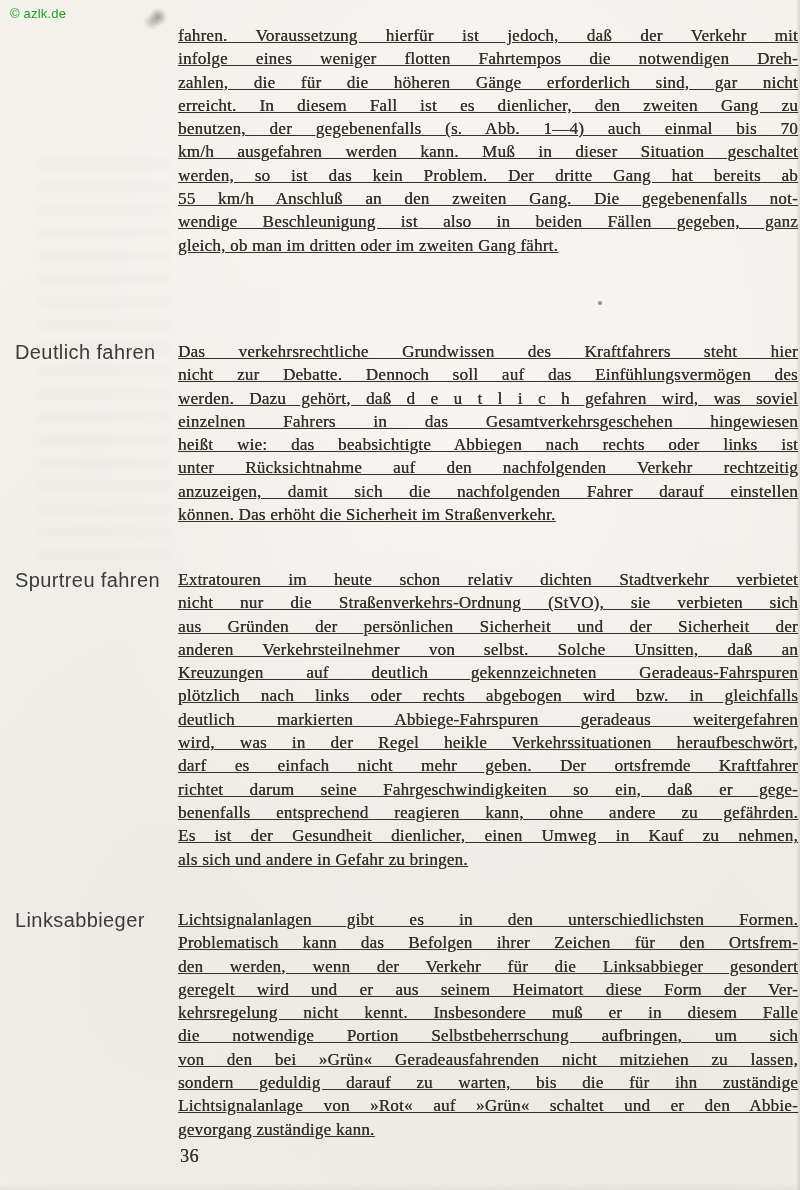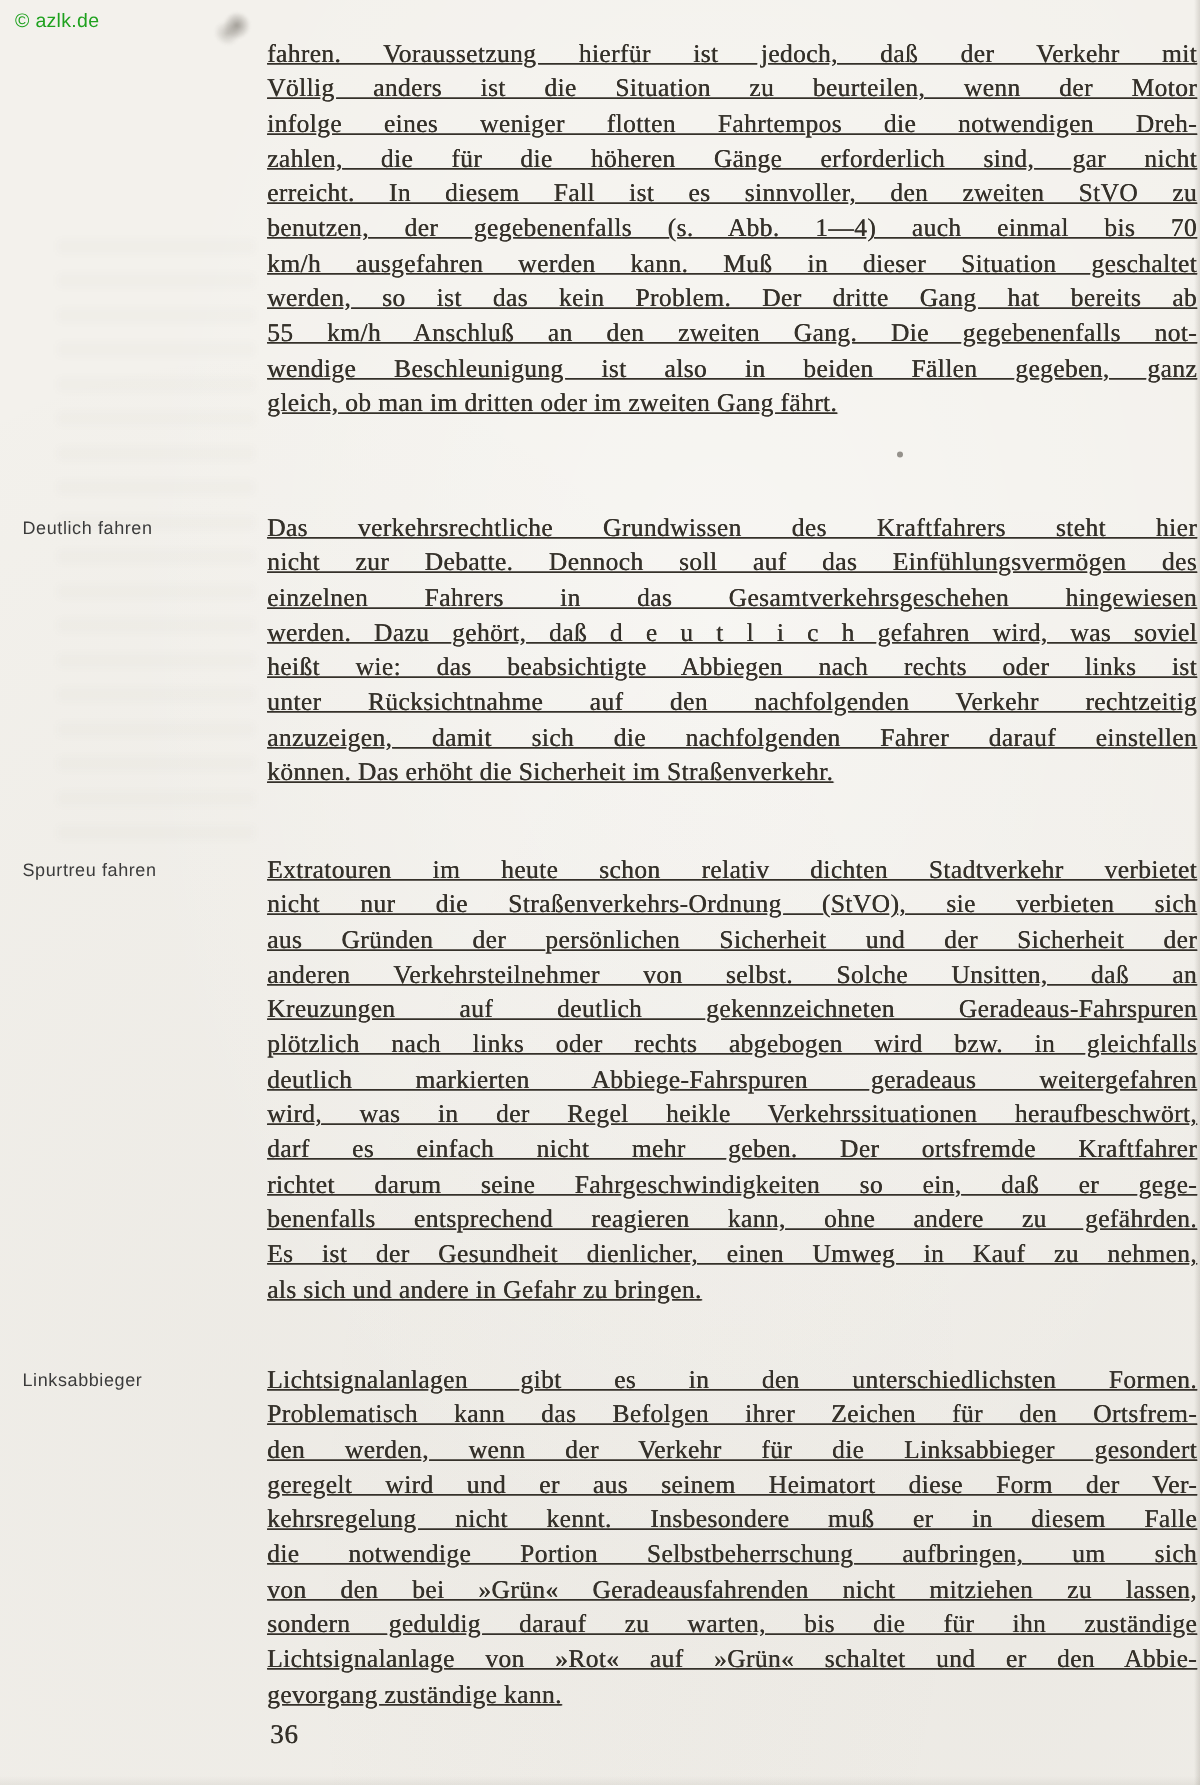--- a/index.html
+++ b/index.html
@@ -44,21 +44,21 @@
   .sec1 { top: 24px; }
   .sec2 { top: 340px; }
   .sec3 { top: 568px; }
   .sec4 { top: 908px; }
 
   .margin-label {
     position: absolute;
     left: -163px; top: 1px;
     width: 158px;
     font-family: "Liberation Sans", sans-serif;
-    font-size: 12px;
+    font-size: 20px;
     line-height: 23.3px;
     letter-spacing: .4px;
     color: var(--label-ink, #3b3b3b);
     white-space: nowrap;
   }
 
   .para .line {
     font-size: 17px;
     line-height: 23.3px;
     letter-spacing: .25px;
@@ -115,40 +115,39 @@
 <div class="speck"></div>
 <div class="scan-edge-right"></div>
 <div class="scan-edge-bottom"></div>
 
 <div class="watermark">© azlk.de</div>
 
 <section class="sec sec1">
   <div class="margin-label"></div>
   <div class="para">
       <div class="line">fahren. Voraussetzung hierfür ist jedoch, daß der Verkehr mit</div>
-      <div class="line">Völlig anders ist die Situation zu beurteilen, wenn der Motor</div>
       <div class="line">infolge eines weniger flotten Fahrtempos die notwendigen Dreh-</div>
       <div class="line">zahlen, die für die höheren Gänge erforderlich sind, gar nicht</div>
-      <div class="line">erreicht. In diesem Fall ist es sinnvoller, den zweiten StVO zu</div>
+      <div class="line">erreicht. In diesem Fall ist es dienlicher, den zweiten Gang zu</div>
       <div class="line">benutzen, der gegebenenfalls (s. Abb. 1—4) auch einmal bis 70</div>
       <div class="line">km/h ausgefahren werden kann. Muß in dieser Situation geschaltet</div>
       <div class="line">werden, so ist das kein Problem. Der dritte Gang hat bereits ab</div>
       <div class="line">55 km/h Anschluß an den zweiten Gang. Die gegebenenfalls not-</div>
       <div class="line">wendige Beschleunigung ist also in beiden Fällen gegeben, ganz</div>
       <div class="line last">gleich, ob man im dritten oder im zweiten Gang fährt.</div>
     </div>
 </section>
 
 <section class="sec sec2">
   <div class="margin-label">Deutlich fahren</div>
   <div class="para">
       <div class="line">Das verkehrsrechtliche Grundwissen des Kraftfahrers steht hier</div>
       <div class="line">nicht zur Debatte. Dennoch soll auf das Einfühlungsvermögen des</div>
+      <div class="line">werden. Dazu gehört, daß d e u t l i c h gefahren wird, was soviel</div>
       <div class="line">einzelnen Fahrers in das Gesamtverkehrsgeschehen hingewiesen</div>
-      <div class="line">werden. Dazu gehört, daß d e u t l i c h gefahren wird, was soviel</div>
       <div class="line">heißt wie: das beabsichtigte Abbiegen nach rechts oder links ist</div>
       <div class="line">unter Rücksichtnahme auf den nachfolgenden Verkehr rechtzeitig</div>
       <div class="line">anzuzeigen, damit sich die nachfolgenden Fahrer darauf einstellen</div>
       <div class="line last">können. Das erhöht die Sicherheit im Straßenverkehr.</div>
     </div>
 </section>
 
 <section class="sec sec3">
   <div class="margin-label">Spurtreu fahren</div>
   <div class="para">

